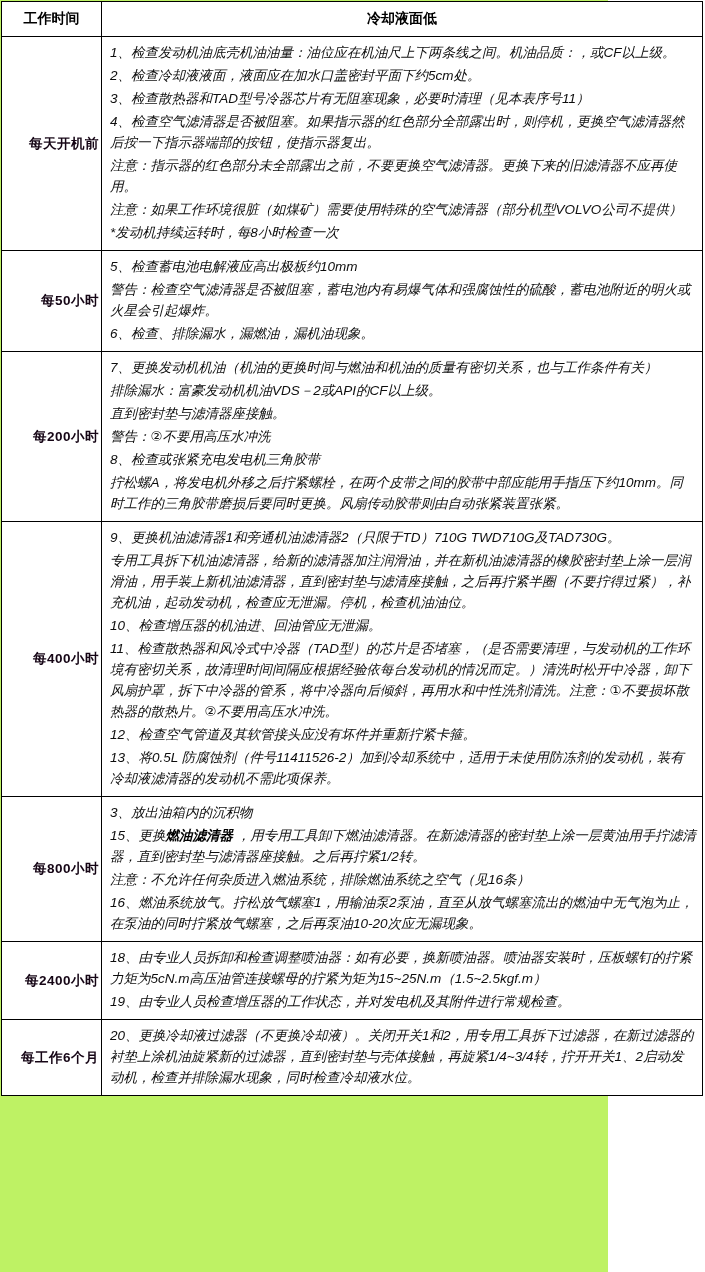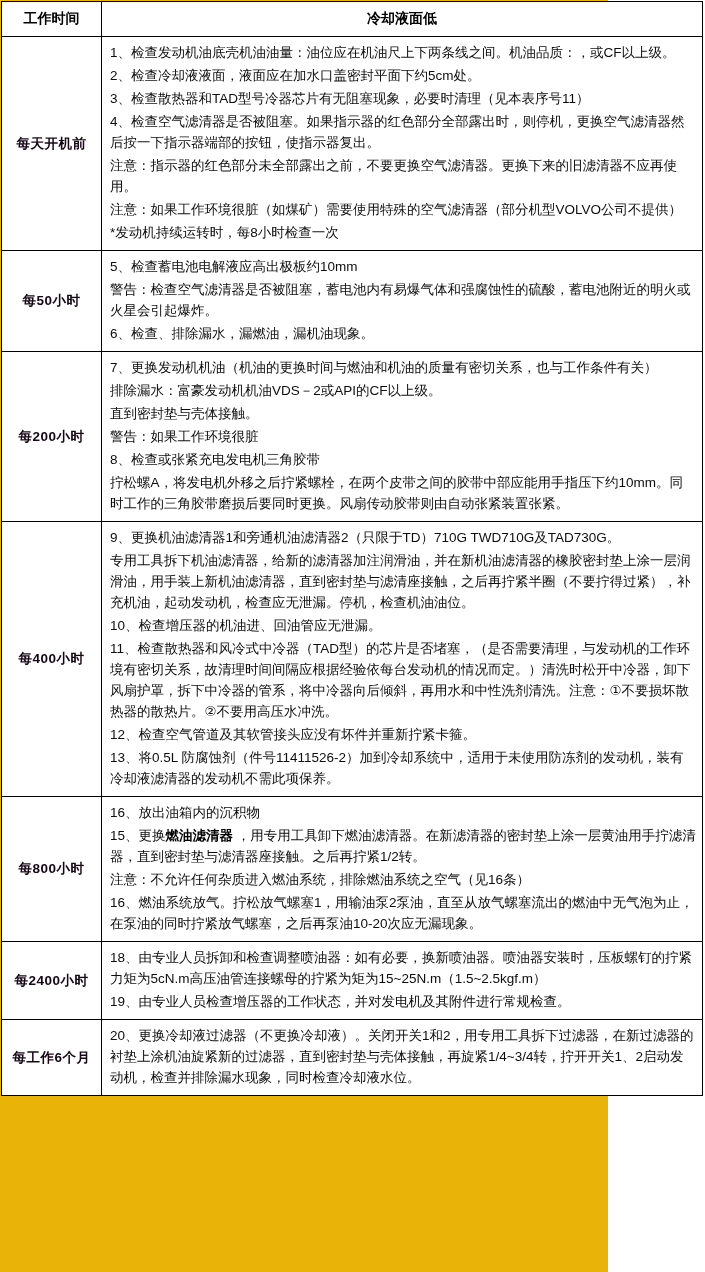--- a/index.html
+++ b/index.html
@@ -4,21 +4,21 @@
 <style>
   html, body {
     margin: 0;
     padding: 0;
     background: #ffffff;
     font-family: "Liberation Sans", "DejaVu Sans", sans-serif;
   }
   .page {
     width: 608px;
     min-height: 1272px;
-    background: #eab308;
+    background: #bef264;
     box-sizing: border-box;
     padding: 1px 8px 0 1px;
   }
   table.maintenance {
     border-collapse: collapse;
     width: 702px;
     table-layout: fixed;
     background: #ffffff;
   }
   table.maintenance th,
@@ -27,31 +27,32 @@
   }
   th {
     font-size: 14px;
     font-weight: bold;
     color: #000000;
     padding: 8px 4px;
     text-align: center;
   }
   col.time-col { width: 100px; }
   td.time-cell {
-    text-align: center;
+    text-align: right;
     vertical-align: middle;
     font-weight: bold;
     font-size: 13.5px;
     color: #150515;
     padding: 4px 2px;
     letter-spacing: 0.5px;
   }
   td.content-cell {
     vertical-align: middle;
     padding: 3px 6px 5px 8px;
+    font-style: italic;
   }
   td.content-cell p {
     margin: 2px 0;
     font-size: 13.5px;
     line-height: 21px;
     color: #0d0d0d;
     word-break: break-all;
   }
   td.content-cell p b {
     font-weight: bold;
@@ -92,41 +93,41 @@
             <p>5、检查蓄电池电解液应高出极板约10mm</p>
             <p>警告：检查空气滤清器是否被阻塞，蓄电池内有易爆气体和强腐蚀性的硫酸，蓄电池附近的明火或火星会引起爆炸。</p>
             <p>6、检查、排除漏水，漏燃油，漏机油现象。</p>
           </td>
         </tr>
         <tr>
           <td class="time-cell">每200小时</td>
           <td class="content-cell">
             <p>7、更换发动机机油（机油的更换时间与燃油和机油的质量有密切关系，也与工作条件有关）</p>
             <p>排除漏水：富豪发动机机油VDS－2或API的CF以上级。</p>
-            <p>直到密封垫与壳体接触。</p>
-            <p>警告：如果工作环境很脏</p>
+            <p>直到密封垫与滤清器座接触。</p>
+            <p>警告：②不要用高压水冲洗</p>
             <p>8、检查或张紧充电发电机三角胶带</p>
             <p>拧松螺A，将发电机外移之后拧紧螺栓，在两个皮带之间的胶带中部应能用手指压下约10mm。同时工作的三角胶带磨损后要同时更换。风扇传动胶带则由自动张紧装置张紧。</p>
           </td>
         </tr>
         <tr>
           <td class="time-cell">每400小时</td>
           <td class="content-cell">
             <p>9、更换机油滤清器1和旁通机油滤清器2（只限于TD）710G TWD710G及TAD730G。</p>
             <p>专用工具拆下机油滤清器，给新的滤清器加注润滑油，并在新机油滤清器的橡胶密封垫上涂一层润滑油，用手装上新机油滤清器，直到密封垫与滤清座接触，之后再拧紧半圈（不要拧得过紧），补充机油，起动发动机，检查应无泄漏。停机，检查机油油位。</p>
             <p>10、检查增压器的机油进、回油管应无泄漏。</p>
             <p>11、检查散热器和风冷式中冷器（TAD型）的芯片是否堵塞，（是否需要清理，与发动机的工作环境有密切关系，故清理时间间隔应根据经验依每台发动机的情况而定。）清洗时松开中冷器，卸下风扇护罩，拆下中冷器的管系，将中冷器向后倾斜，再用水和中性洗剂清洗。注意：①不要损坏散热器的散热片。②不要用高压水冲洗。</p>
             <p>12、检查空气管道及其软管接头应没有坏件并重新拧紧卡箍。</p>
             <p>13、将0.5L 防腐蚀剂（件号11411526-2）加到冷却系统中，适用于未使用防冻剂的发动机，装有冷却液滤清器的发动机不需此项保养。</p>
           </td>
         </tr>
         <tr>
           <td class="time-cell">每800小时</td>
           <td class="content-cell">
-            <p>16、放出油箱内的沉积物</p>
+            <p>3、放出油箱内的沉积物</p>
             <p>15、更换<b>燃油滤清器</b> ，用专用工具卸下燃油滤清器。在新滤清器的密封垫上涂一层黄油用手拧滤清器，直到密封垫与滤清器座接触。之后再拧紧1/2转。</p>
             <p>注意：不允许任何杂质进入燃油系统，排除燃油系统之空气（见16条）</p>
             <p>16、燃油系统放气。拧松放气螺塞1，用输油泵2泵油，直至从放气螺塞流出的燃油中无气泡为止，在泵油的同时拧紧放气螺塞，之后再泵油10-20次应无漏现象。</p>
           </td>
         </tr>
         <tr>
           <td class="time-cell">每2400小时</td>
           <td class="content-cell">
             <p>18、由专业人员拆卸和检查调整喷油器：如有必要，换新喷油器。喷油器安装时，压板螺钉的拧紧力矩为5cN.m高压油管连接螺母的拧紧为矩为15~25N.m（1.5~2.5kgf.m）</p>
             <p>19、由专业人员检查增压器的工作状态，并对发电机及其附件进行常规检查。</p>

